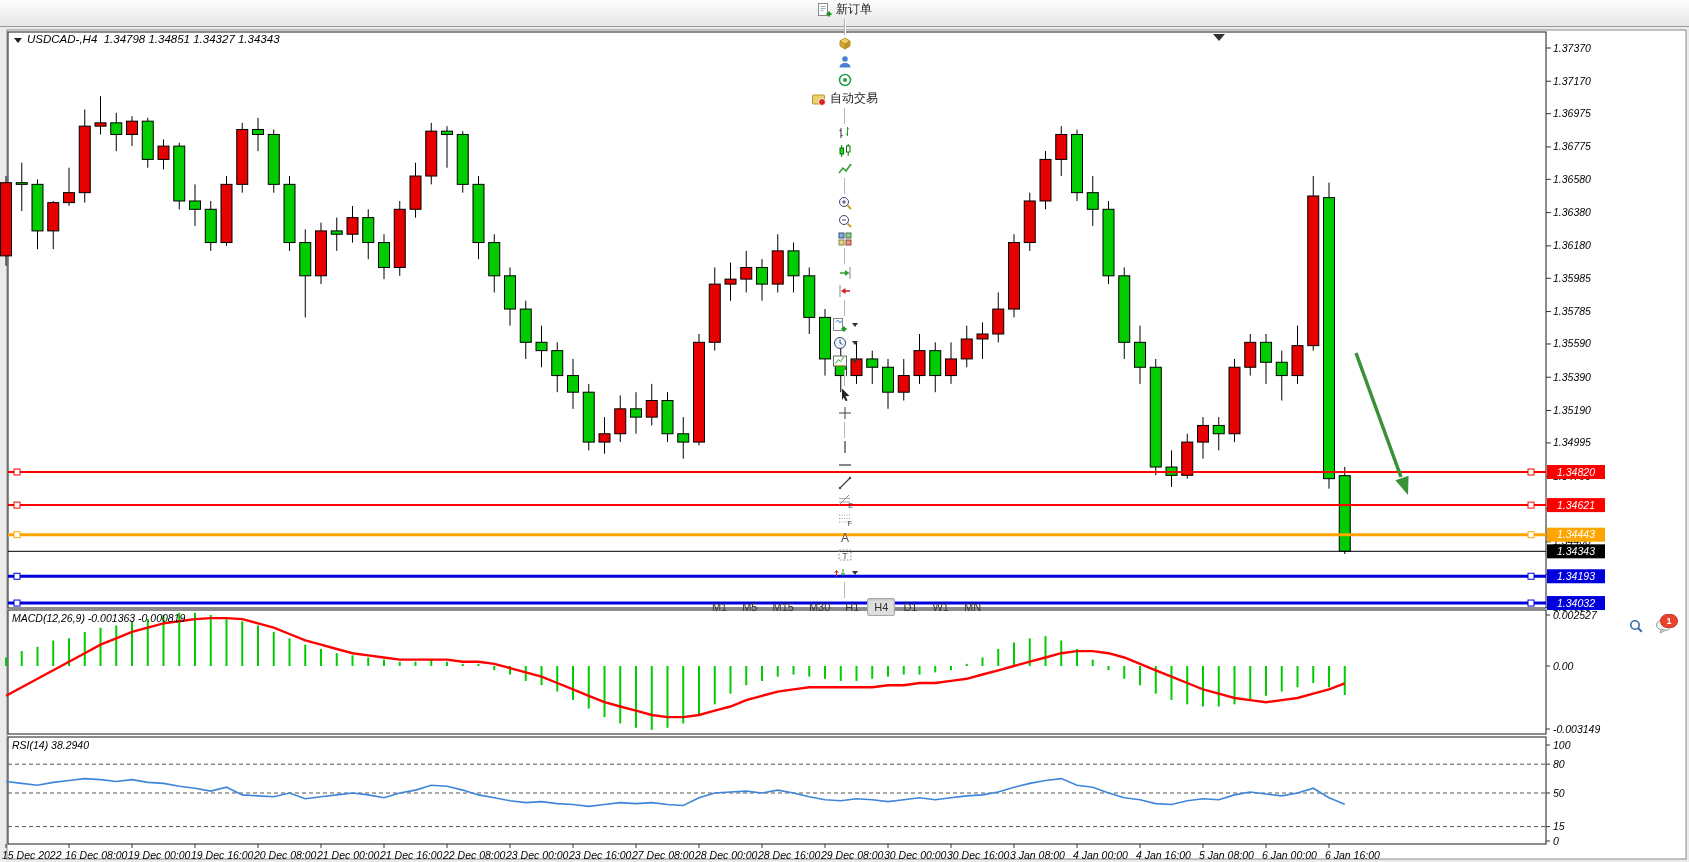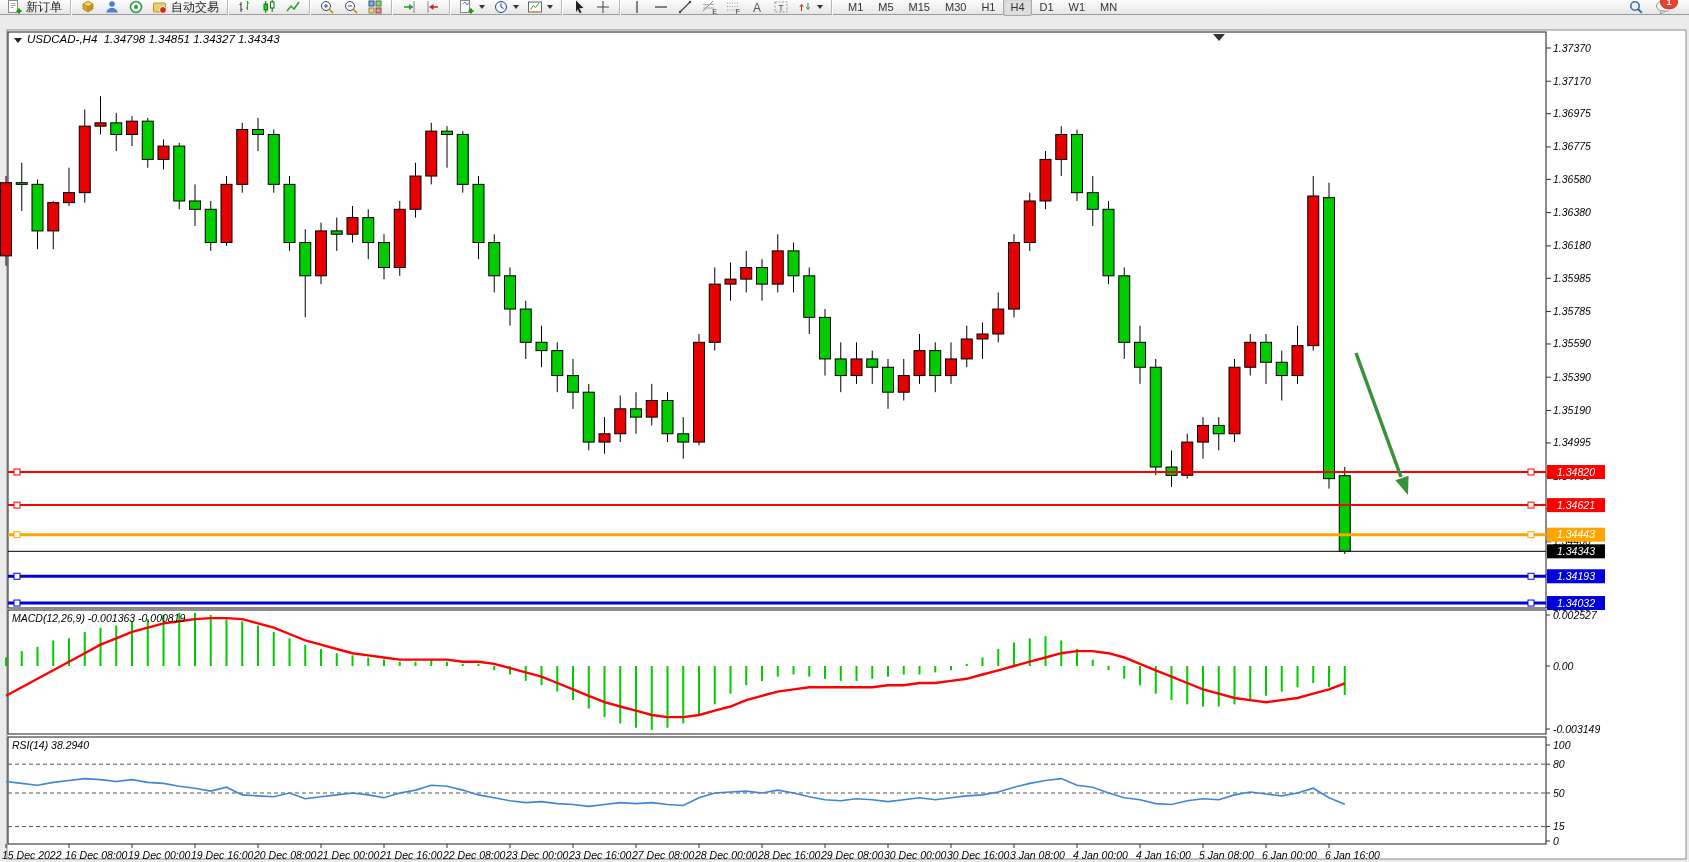--- a/index.html
+++ b/index.html
@@ -1,19 +1,19 @@
 <!DOCTYPE html>
 <html><head>
 <meta charset="utf-8">
 <style>
   html,body{margin:0;padding:0;background:#ebebeb;width:1689px;height:862px;overflow:hidden;
     font-family:"Liberation Sans",sans-serif;-webkit-font-smoothing:antialiased;}
   
-  .tb{position:absolute;left:0;top:0;width:1689px;height:15px;display:flex;align-items:center;
-      background:linear-gradient(#fdfdfd,#e6e6e6);border-bottom:1px solid #9a9a9a;padding:0 3px;box-sizing:border-box;z-index:5;}
+  .tb{position:absolute;left:0;top:0;width:1689px;height:27px;display:flex;align-items:center;
+      background:linear-gradient(#fdfdfd,#e6e6e6);border-bottom:1px solid #9a9a9a;padding:0 3px;box-sizing:border-box;z-index:5;flex-direction:column;}
   .tbtn{display:flex;align-items:center;gap:3px;height:18px;padding:0 3px;border:1px solid transparent;border-radius:2px;}
   .tbtn.lbl{font-size:12px;color:#222;}
   .ic{width:16px;height:16px;display:inline-block;flex:0 0 auto;}
   .ic svg{display:block;}
   .sep{width:1px;height:16px;background:#b5b5b5;border-right:1px solid #fff;margin:0 4px;flex:0 0 auto;}
   .caret{width:0;height:0;border-left:3px solid transparent;border-right:3px solid transparent;border-top:4px solid #333;margin-left:1px;}
   .tfwrap{display:flex;gap:1px;margin-left:4px;}
   .tf{font-size:11px;color:#333;padding:2px 6px;border:1px solid transparent;border-radius:2px;}
   .tf.active{background:#dedede;border:1px solid #a8a8a8;box-shadow:inset 0 1px 2px rgba(0,0,0,.15);}
   .rightgrp{margin-left:auto;display:flex;align-items:center;gap:6px;padding-right:10px;}

